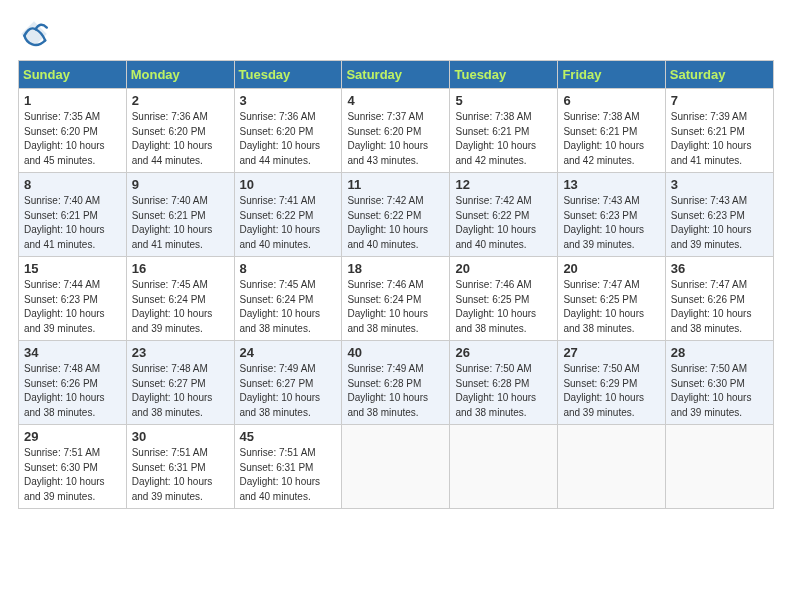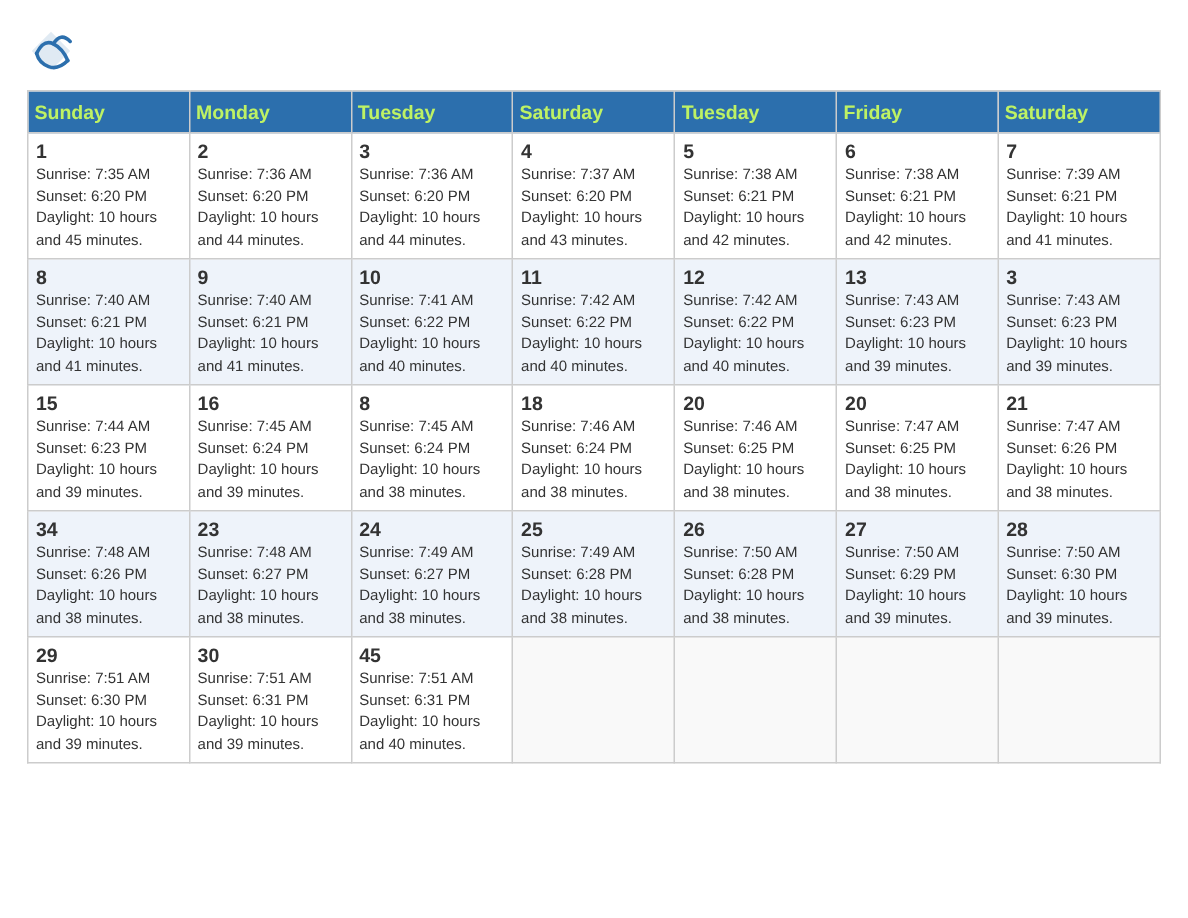--- a/index.html
+++ b/index.html
@@ -187,31 +187,31 @@
           <td><span class="day-num">16</span>
         <span class="day-info">Sunrise: 7:45 AM<br>Sunset: 6:24 PM<br>Daylight: 10 hours<br>and 39 minutes.</span></td>
           <td><span class="day-num">8</span>
         <span class="day-info">Sunrise: 7:45 AM<br>Sunset: 6:24 PM<br>Daylight: 10 hours<br>and 38 minutes.</span></td>
           <td><span class="day-num">18</span>
         <span class="day-info">Sunrise: 7:46 AM<br>Sunset: 6:24 PM<br>Daylight: 10 hours<br>and 38 minutes.</span></td>
           <td><span class="day-num">20</span>
         <span class="day-info">Sunrise: 7:46 AM<br>Sunset: 6:25 PM<br>Daylight: 10 hours<br>and 38 minutes.</span></td>
           <td><span class="day-num">20</span>
         <span class="day-info">Sunrise: 7:47 AM<br>Sunset: 6:25 PM<br>Daylight: 10 hours<br>and 38 minutes.</span></td>
-          <td><span class="day-num">21</span>
+          <td><span class="day-num">36</span>
         <span class="day-info">Sunrise: 7:47 AM<br>Sunset: 6:26 PM<br>Daylight: 10 hours<br>and 38 minutes.</span></td>
         </tr>
         <tr>
           <td><span class="day-num">34</span>
         <span class="day-info">Sunrise: 7:48 AM<br>Sunset: 6:26 PM<br>Daylight: 10 hours<br>and 38 minutes.</span></td>
           <td><span class="day-num">23</span>
         <span class="day-info">Sunrise: 7:48 AM<br>Sunset: 6:27 PM<br>Daylight: 10 hours<br>and 38 minutes.</span></td>
           <td><span class="day-num">24</span>
         <span class="day-info">Sunrise: 7:49 AM<br>Sunset: 6:27 PM<br>Daylight: 10 hours<br>and 38 minutes.</span></td>
-          <td><span class="day-num">25</span>
+          <td><span class="day-num">40</span>
         <span class="day-info">Sunrise: 7:49 AM<br>Sunset: 6:28 PM<br>Daylight: 10 hours<br>and 38 minutes.</span></td>
           <td><span class="day-num">26</span>
         <span class="day-info">Sunrise: 7:50 AM<br>Sunset: 6:28 PM<br>Daylight: 10 hours<br>and 38 minutes.</span></td>
           <td><span class="day-num">27</span>
         <span class="day-info">Sunrise: 7:50 AM<br>Sunset: 6:29 PM<br>Daylight: 10 hours<br>and 39 minutes.</span></td>
           <td><span class="day-num">28</span>
         <span class="day-info">Sunrise: 7:50 AM<br>Sunset: 6:30 PM<br>Daylight: 10 hours<br>and 39 minutes.</span></td>
         </tr>
         <tr>
           <td><span class="day-num">29</span>

